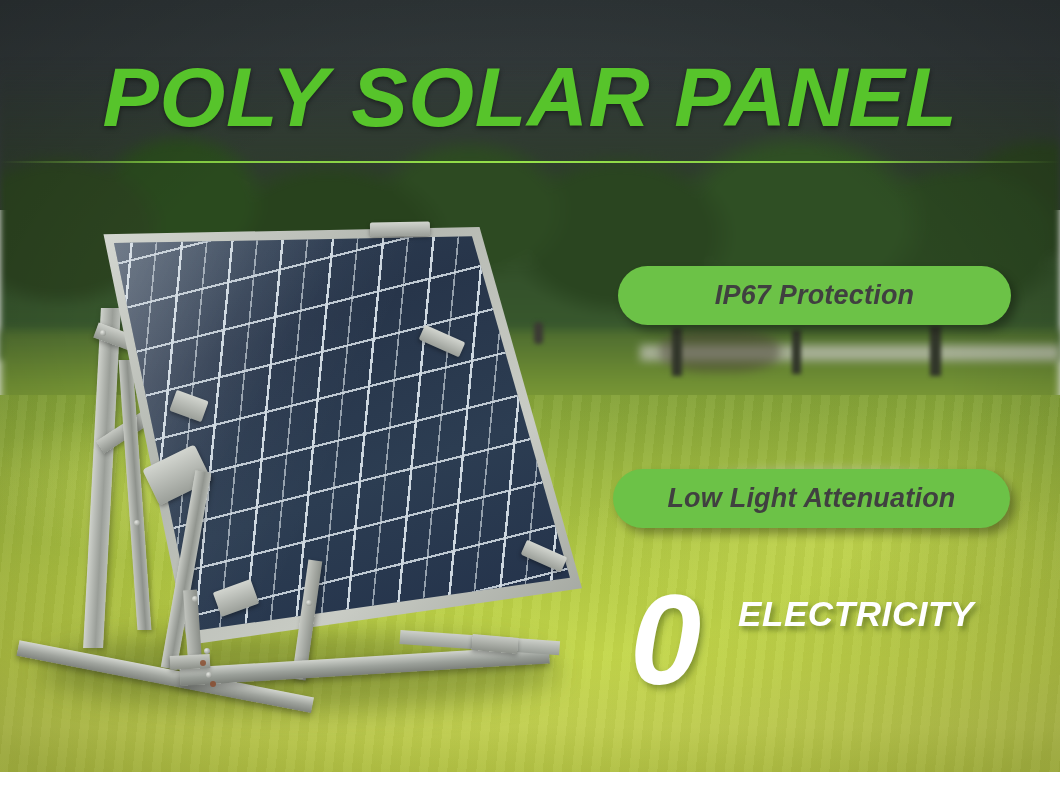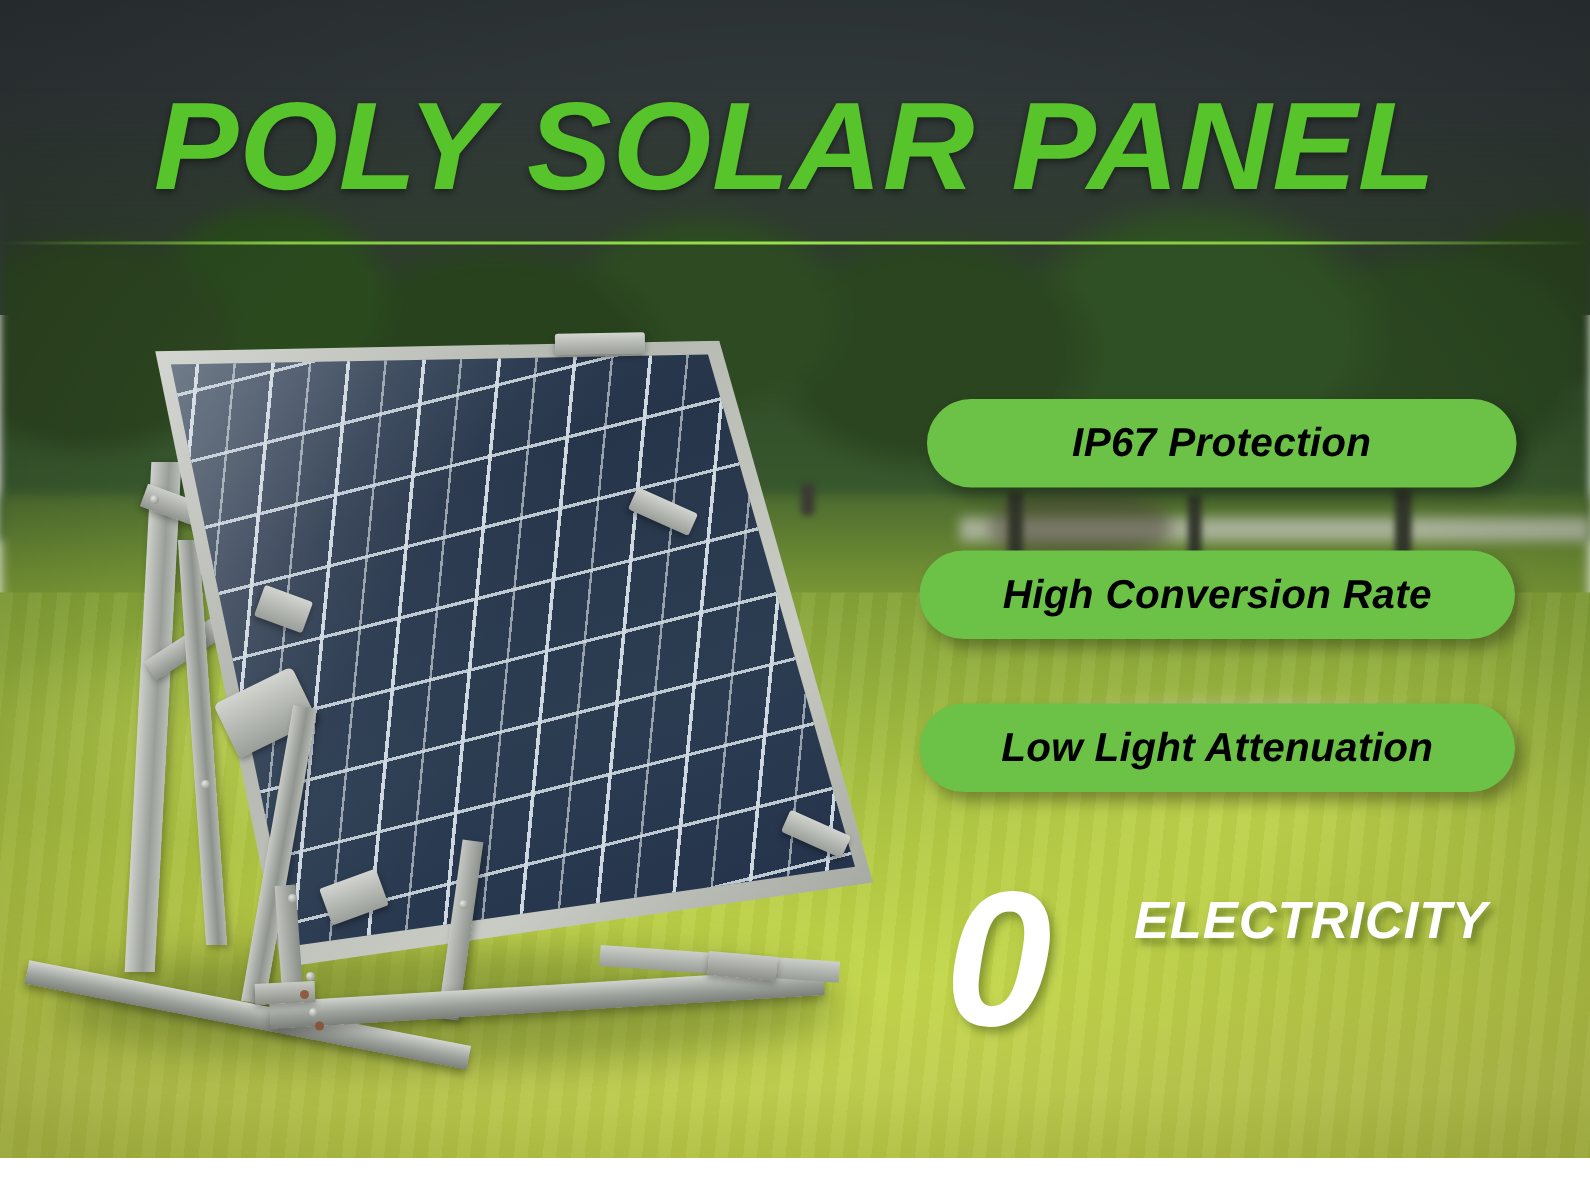--- a/index.html
+++ b/index.html
@@ -100,21 +100,21 @@
     transform:scaleX(1.02);
   }
 
   
   .pill{
     position:absolute;
     height:59px;border-radius:32px;
     background:#6cc247;
     box-shadow:5px 6px 10px rgba(0,0,0,.33);
     display:flex;align-items:center;justify-content:center;
-    color:#000000;
+    color:#404040;
     font-size:27px;font-weight:bold;font-style:italic;
     letter-spacing:.2px;
     white-space:nowrap;
   }
   #pill-0{left:618px;top:266px;width:393px;}
   #pill-1{left:613px;top:367px;width:397px;}
   #pill-2{left:613px;top:469px;width:397px;font-style:italic;}
 
   
   .zero-block{
@@ -122,21 +122,21 @@
   }
   .zero{
     position:absolute;left:0;top:0;
     font-size:128px;line-height:110px;
     font-weight:bold;font-style:italic;
     color:#ffffff;
     text-shadow:3px 4px 6px rgba(60,80,20,.45);
   }
   .charge-lines{
     position:absolute;left:108px;top:8px;width:272px;
-    text-align:center;
+    text-align:left;
   }
   .charge-lines div{
     font-size:35px;line-height:41px;
     font-weight:bold;font-style:italic;
     color:#ffffff;
     letter-spacing:.6px;
     text-shadow:3px 4px 5px rgba(60,80,20,.5);
     white-space:nowrap;
   }
 
@@ -296,21 +296,20 @@
     <div class="bolt" style="left:134px;top:520px;"></div>
     <div class="bolt" style="left:192px;top:596px;"></div>
     <div class="bolt" style="left:204px;top:648px;"></div>
     <div class="bolt" style="left:206px;top:672px;"></div>
     <div class="rust" style="left:200px;top:660px;"></div>
     <div class="rust" style="left:210px;top:681px;"></div>
     <div class="bolt" style="left:306px;top:600px;"></div>
   </div>
 
   <div class="pill" id="pill-0">IP67 Protection</div>
-  <div class="pill" id="pill-1">High Conversion Rate</div>
   <div class="pill" id="pill-2">Low Light Attenuation</div>
 
   <div class="zero-block">
     <div class="zero">0</div>
     <div class="charge-lines">
       <div>ELECTRICITY</div>
     </div>
   </div>
 
   <div class="bottom-white"></div>

